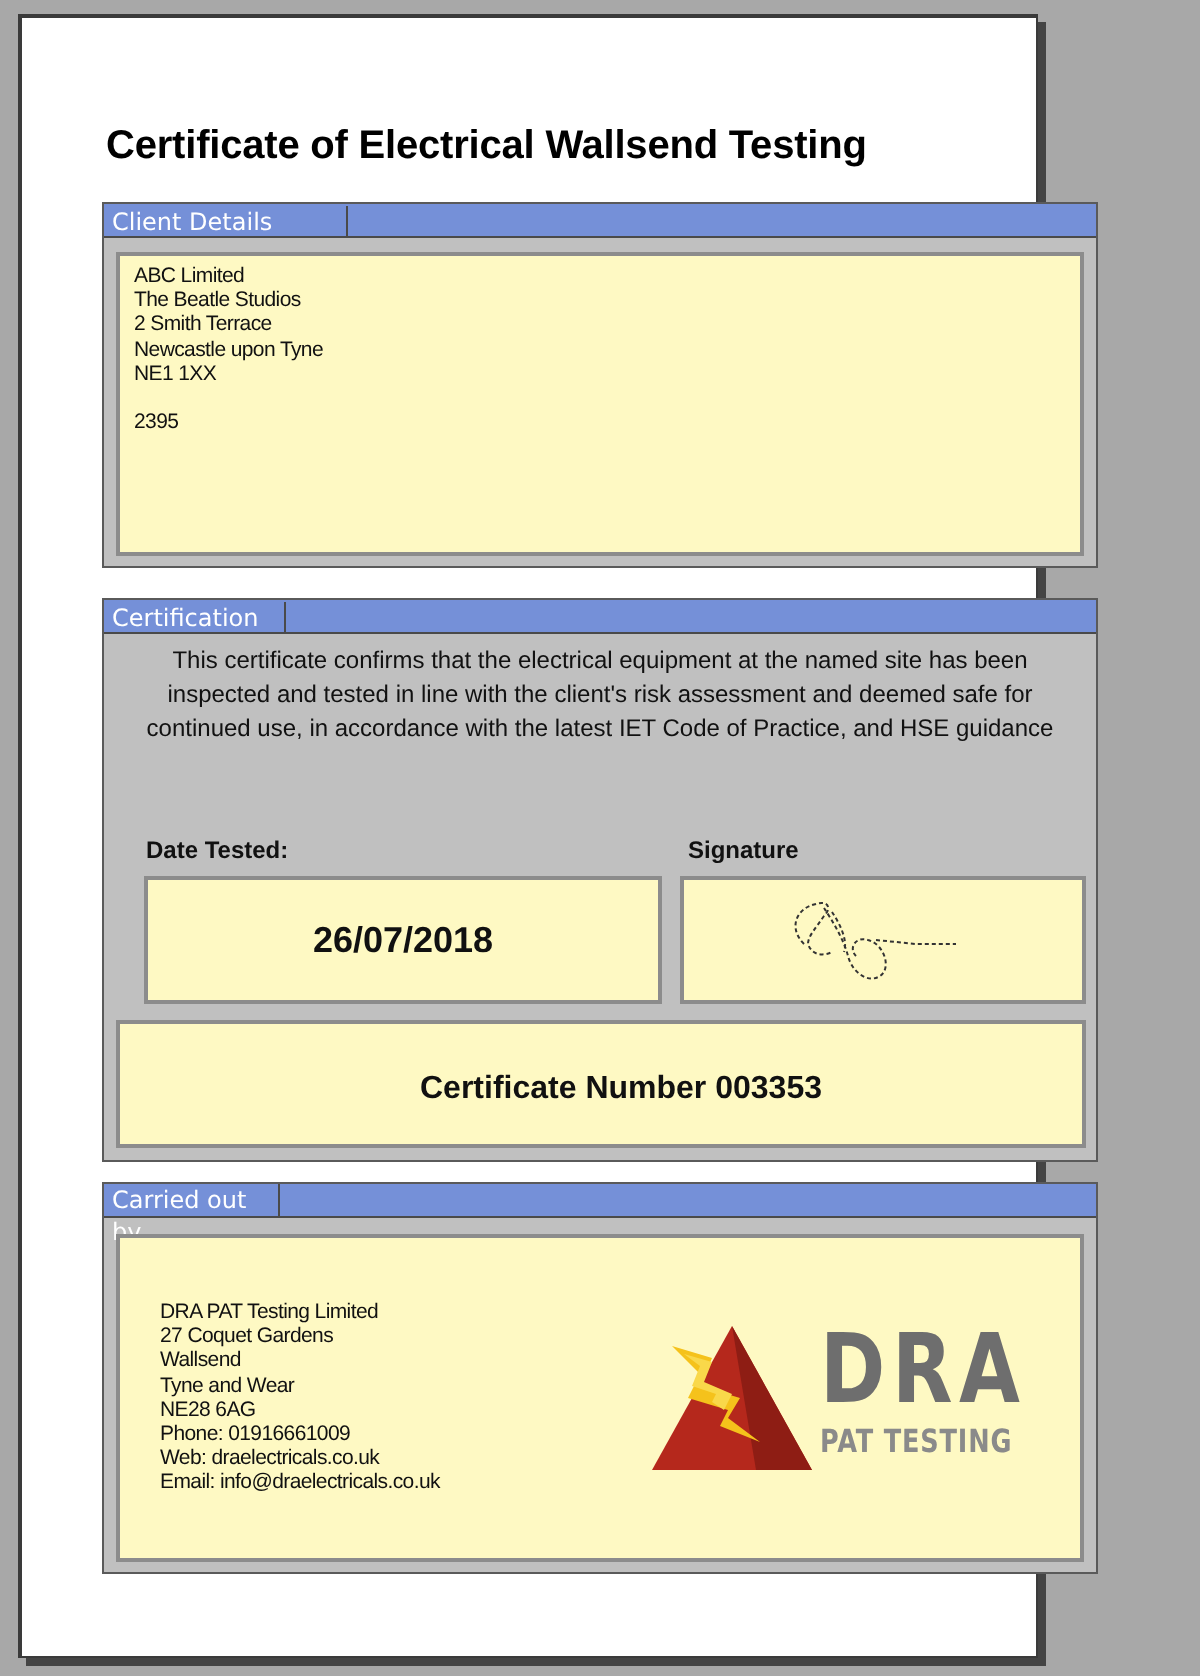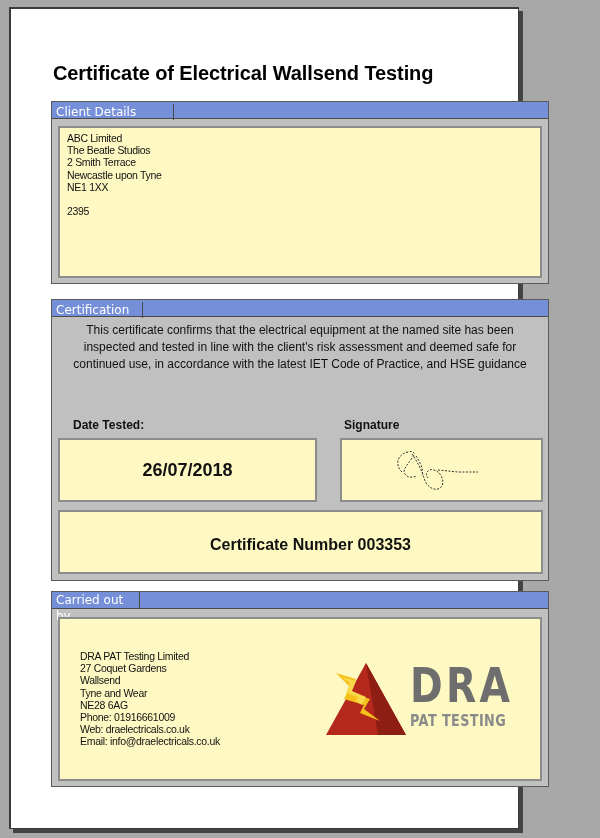--- a/index.html
+++ b/index.html
@@ -140,21 +140,21 @@
   </div>
 </div>
 
 <div class="section" style="top:299px; height:282px;">
   <div class="section-header">
     <span class="label" style="width:91px;">Certification</span>
   </div>
   <div class="cert-text">This certificate confirms that the electrical equipment at the named site has been inspected and tested in line with the client's risk assessment and deemed safe for continued use, in accordance with the latest IET Code of Practice, and HSE guidance</div>
   <div class="field-label" style="left:21px; top:118px;">Date Tested:</div>
   <div class="field-label" style="left:292px; top:118px;">Signature</div>
-  <div class="inset-box" style="left:6px; top:138px; width:259px; height:64px;">
+  <div class="inset-box" style="left:20px; top:138px; width:259px; height:64px;">
     <div class="date-value">26/07/2018</div>
   </div>
   <div class="inset-box" style="left:288px; top:138px; width:203px; height:64px;">
     <svg width="203" height="60" viewBox="0 0 203 60" style="position:absolute;left:0;top:0;">
       <g fill="none" stroke="#333" stroke-width="1" stroke-dasharray="2,1.5">
         <path d="M60,32 C52,24 56,14 66,12 C72,10 74,14 70,18 C66,24 62,28 62,32 C64,38 70,38 74,36"></path>
         <path d="M70,14 C74,20 80,30 82,38 C84,46 92,52 98,48 C104,44 100,32 92,30 C86,28 82,34 86,38"></path>
         <path d="M74,16 C78,22 82,30 80,36"></path>
         <path d="M96,30 L116,32 L136,32"></path>
       </g>

